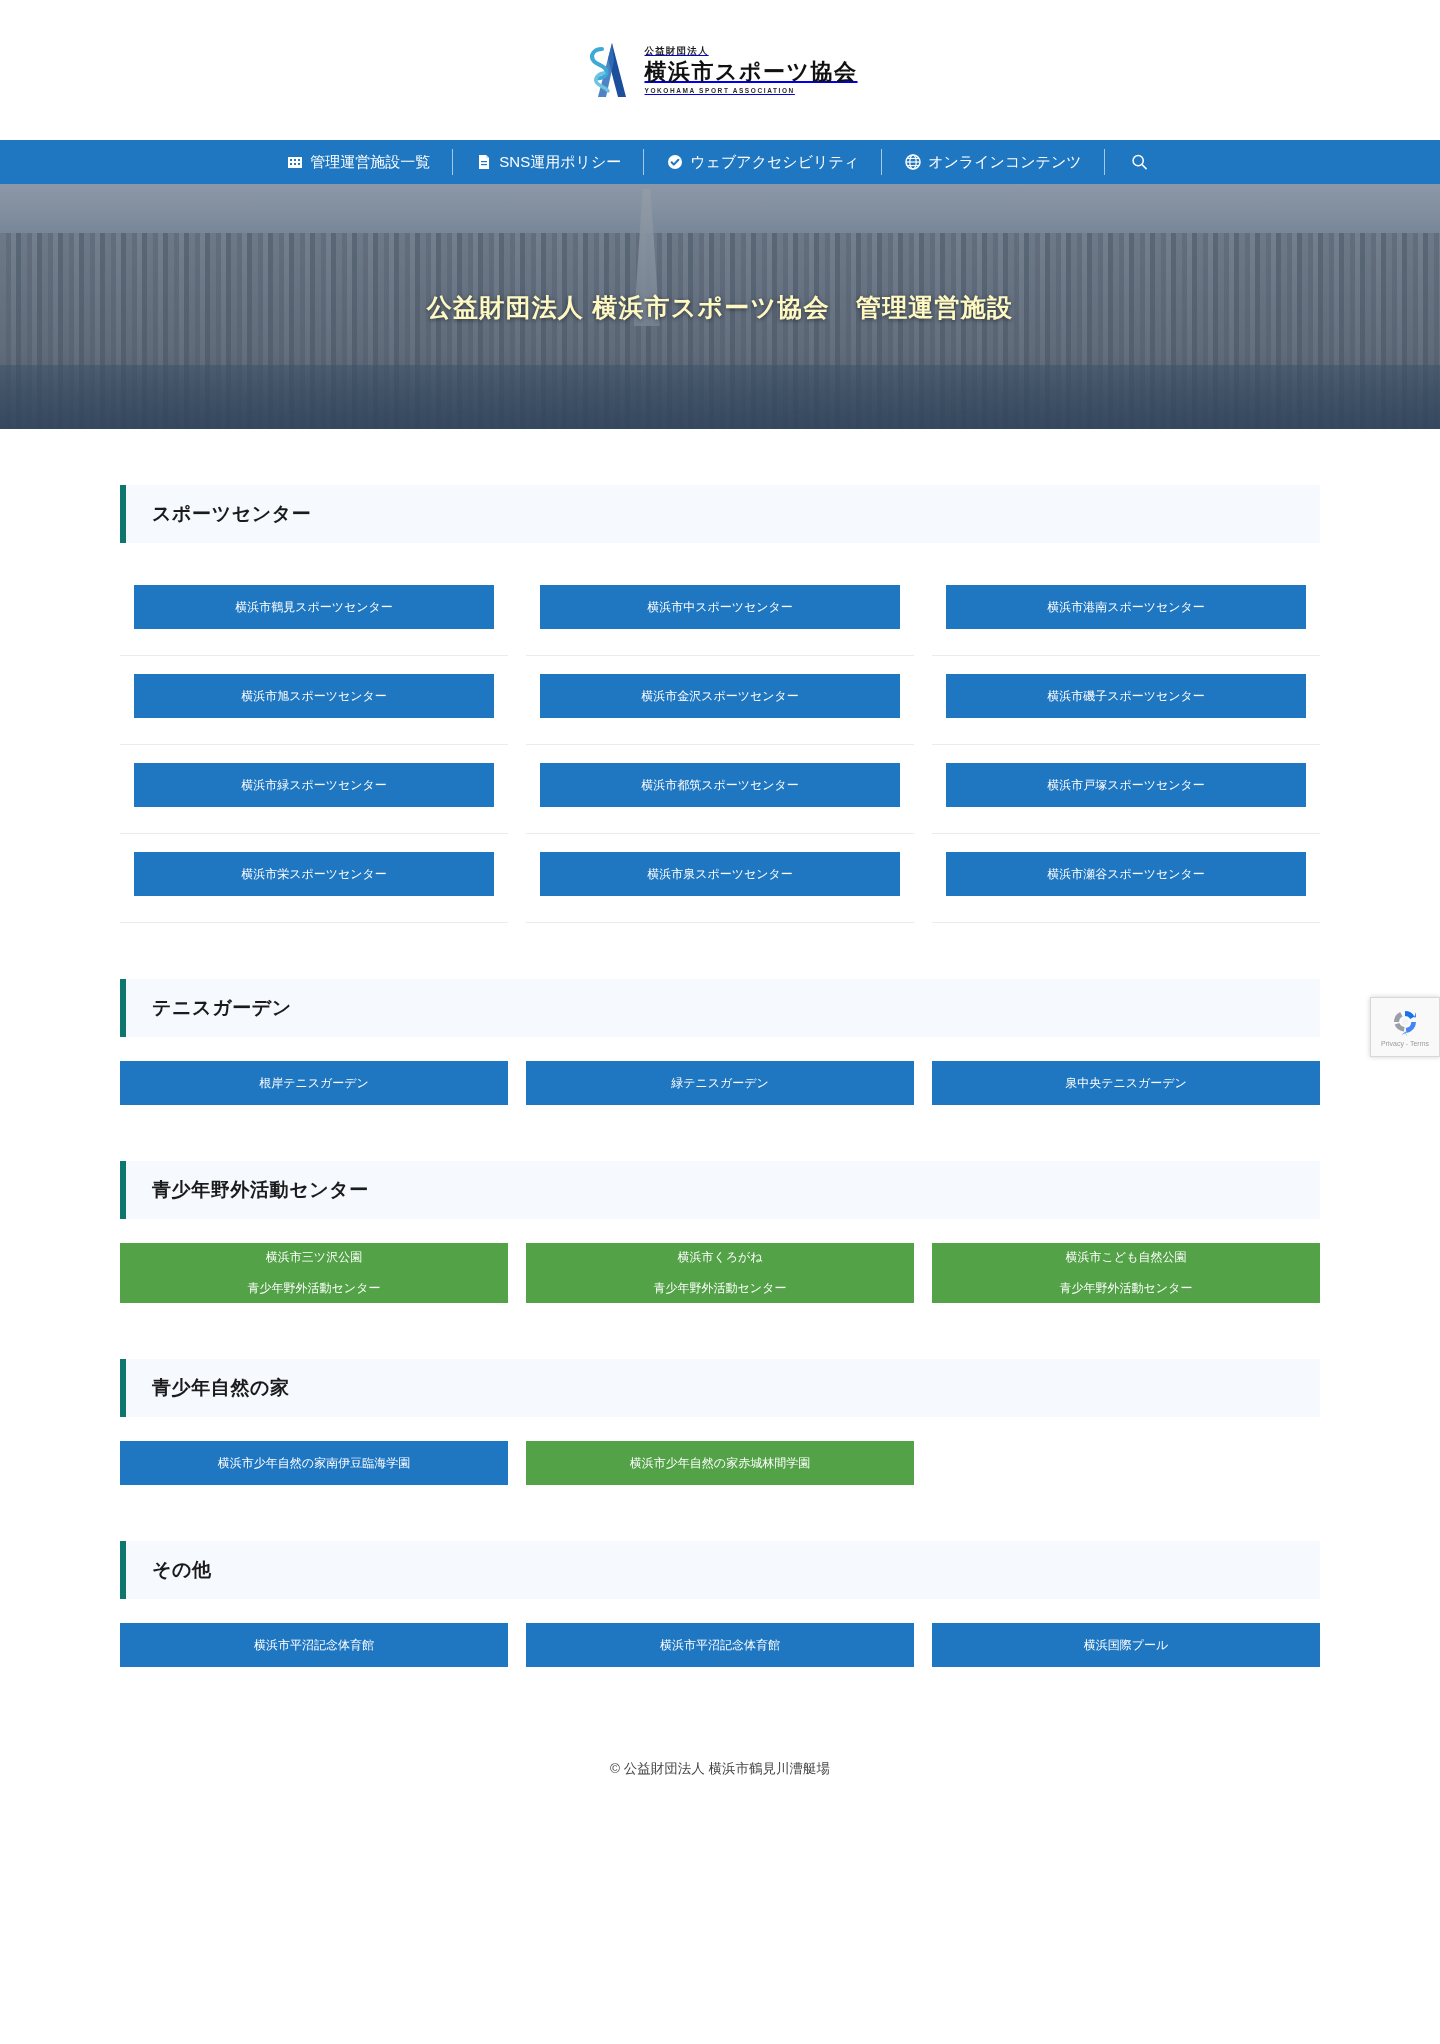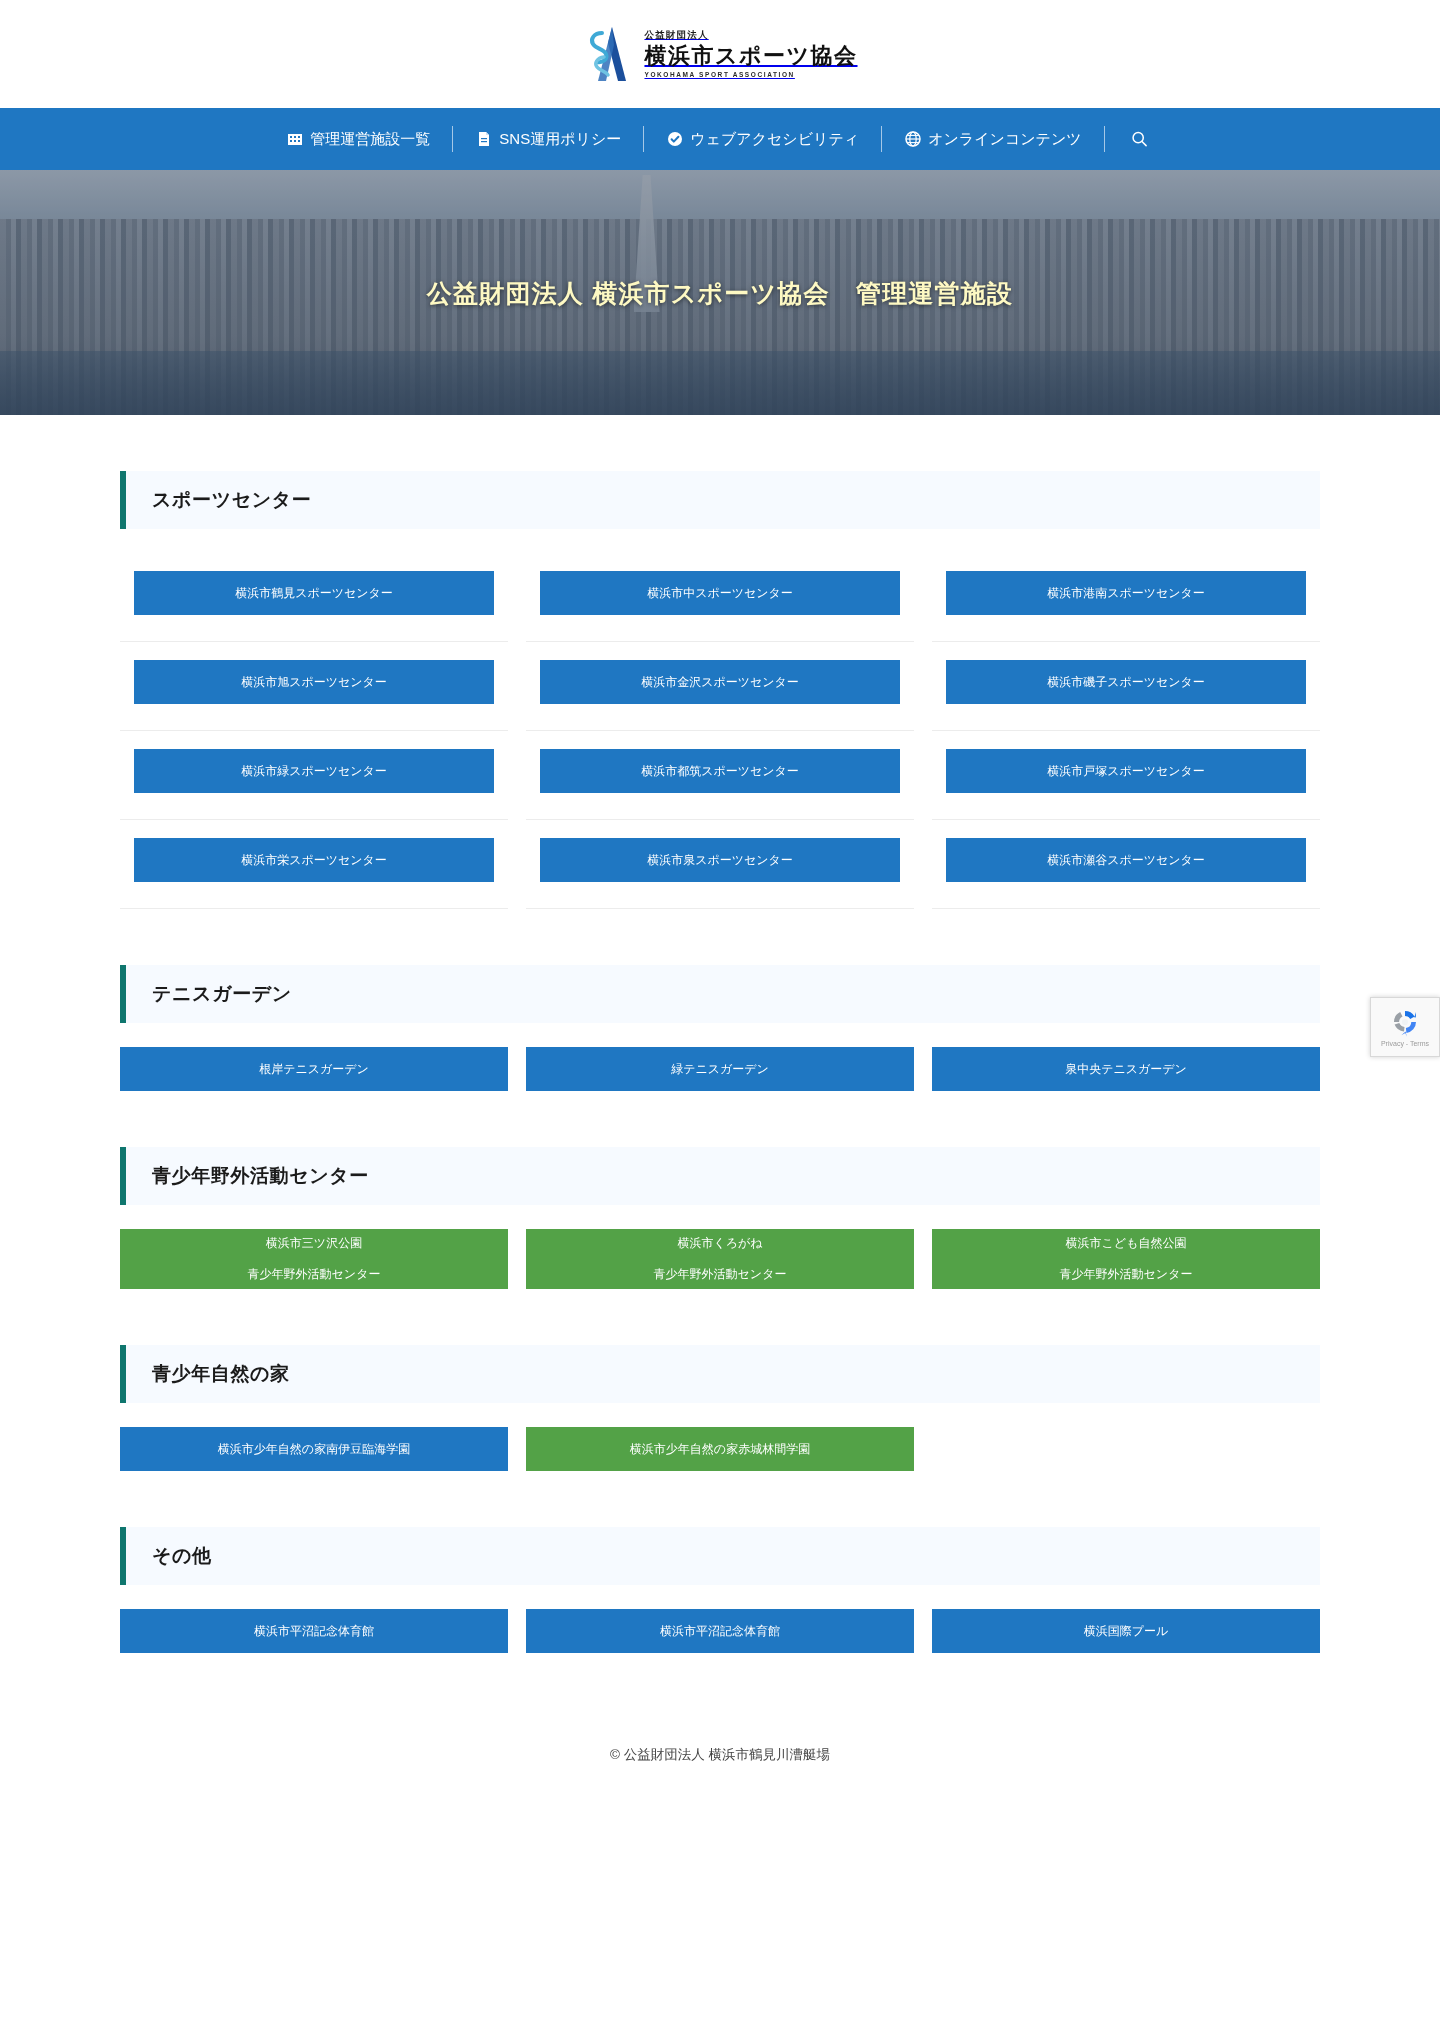--- a/index.html
+++ b/index.html
@@ -6,21 +6,21 @@
   html, body {
     width: 1440px;
     background: #ffffff;
     font-family: "Liberation Sans", "DejaVu Sans", sans-serif;
     color: #333333;
   }
   body { position: relative; overflow-x: hidden; }
 
   
   .site-header {
-    height: 108px;
+    height: 140px;
     background: #ffffff;
     display: flex;
     align-items: center;
     justify-content: center;
   }
   .logo-lockup { display: flex; align-items: center; gap: 14px; }
   .logo-mark { width: 48px; height: 58px; flex: 0 0 48px; }
   .logo-text-col { display: flex; flex-direction: column; justify-content: center; }
   .logo-kicker {
     font-size: 9.5px;
@@ -41,21 +41,21 @@
     font-size: 6.5px;
     letter-spacing: 1.6px;
     color: #2a2a2a;
     font-weight: 700;
     margin-top: 3px;
   }
 
   
   .nav-bar {
     background: #1f77c2;
-    height: 62px;
+    height: 44px;
     display: flex;
     align-items: center;
     justify-content: center;
   }
   .nav-inner { display: flex; align-items: center; }
   .nav-item {
     display: flex;
     align-items: center;
     gap: 7px;
     color: #ffffff;

